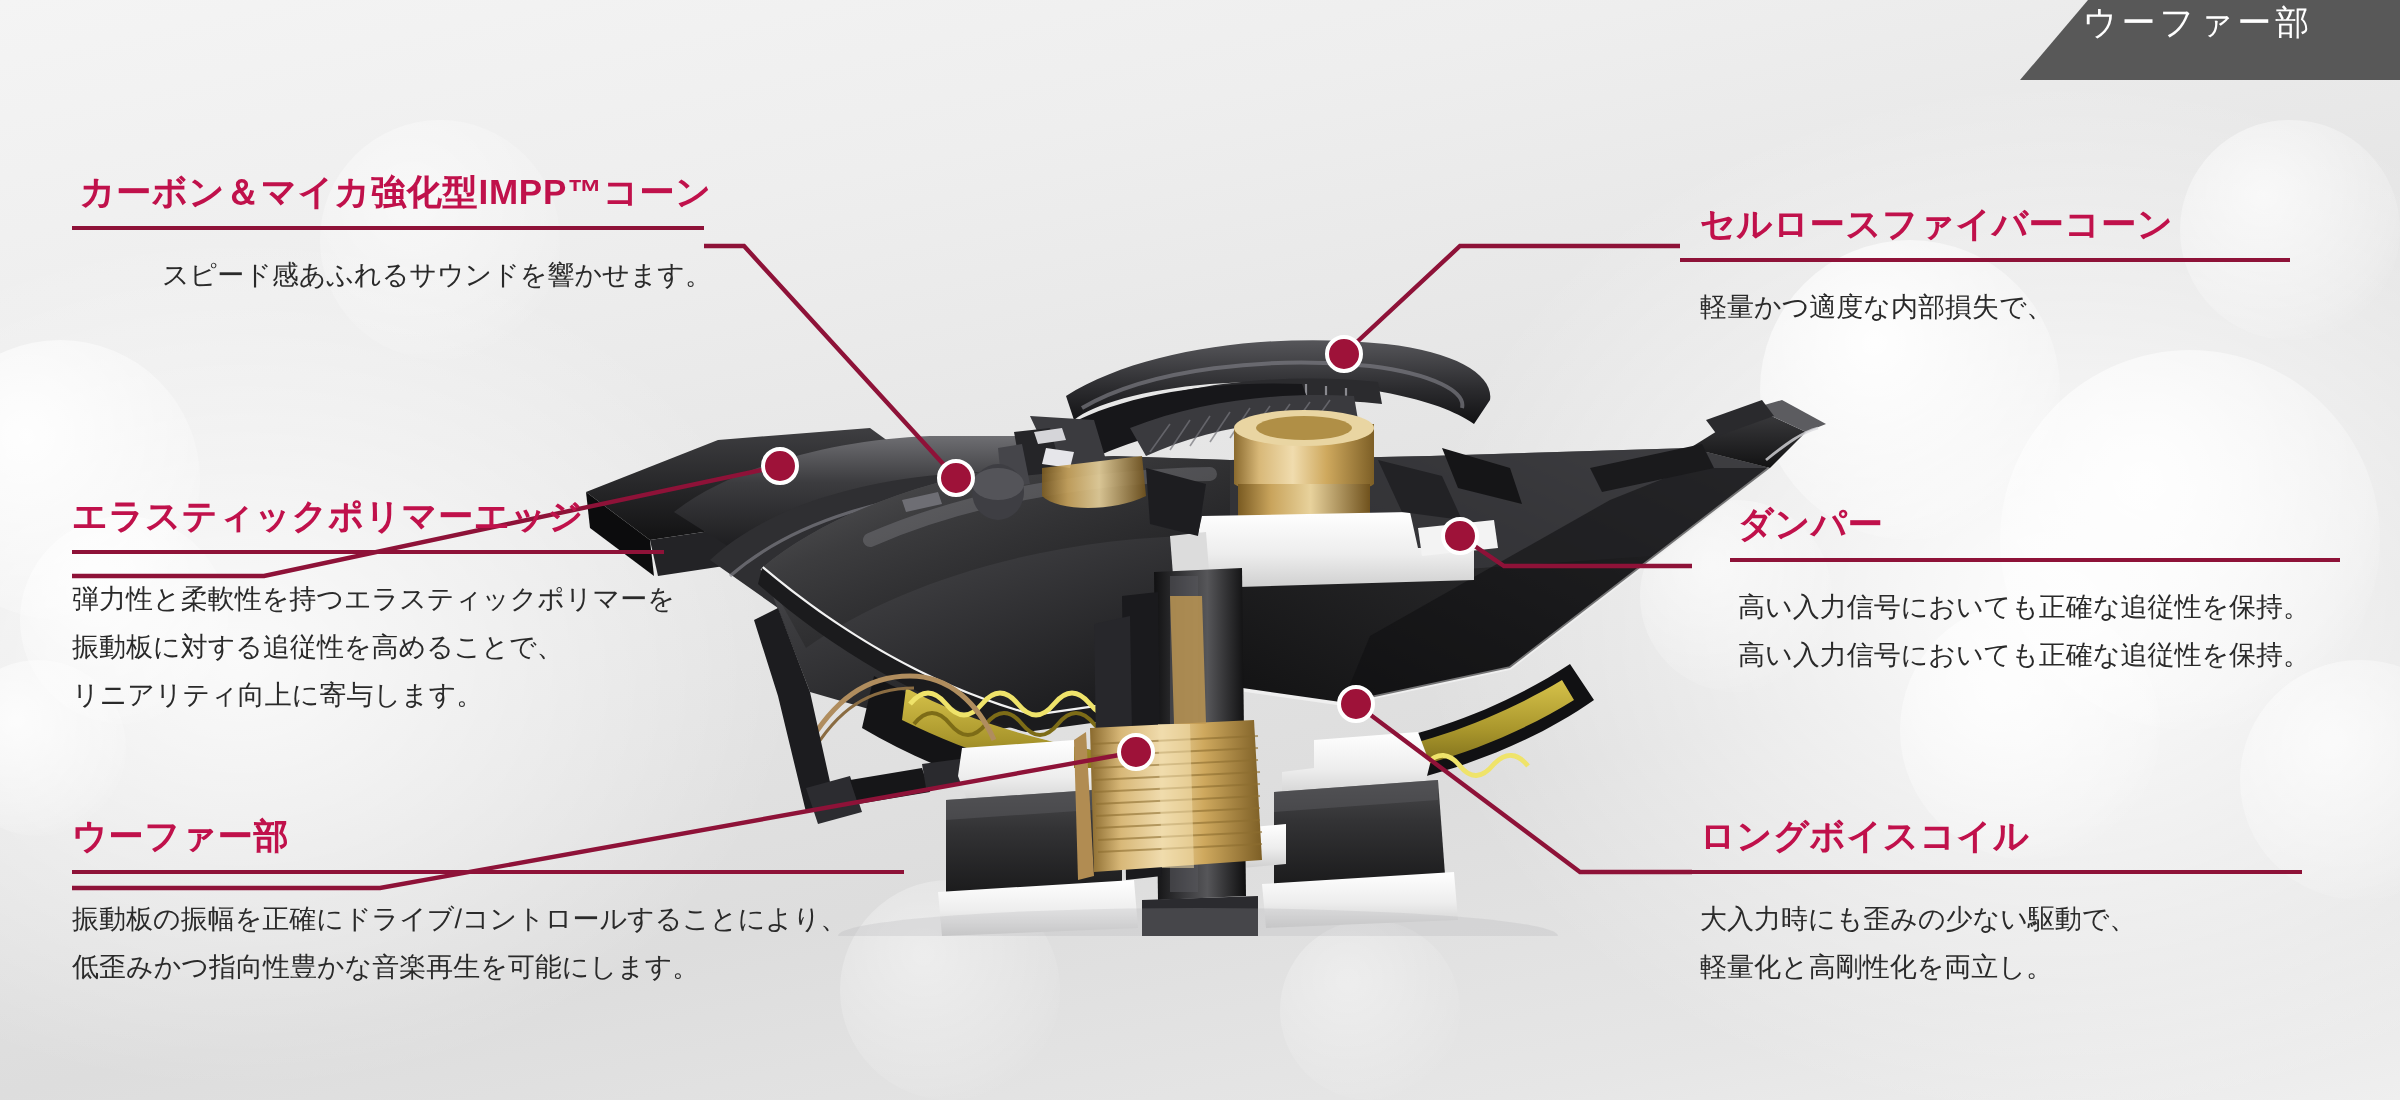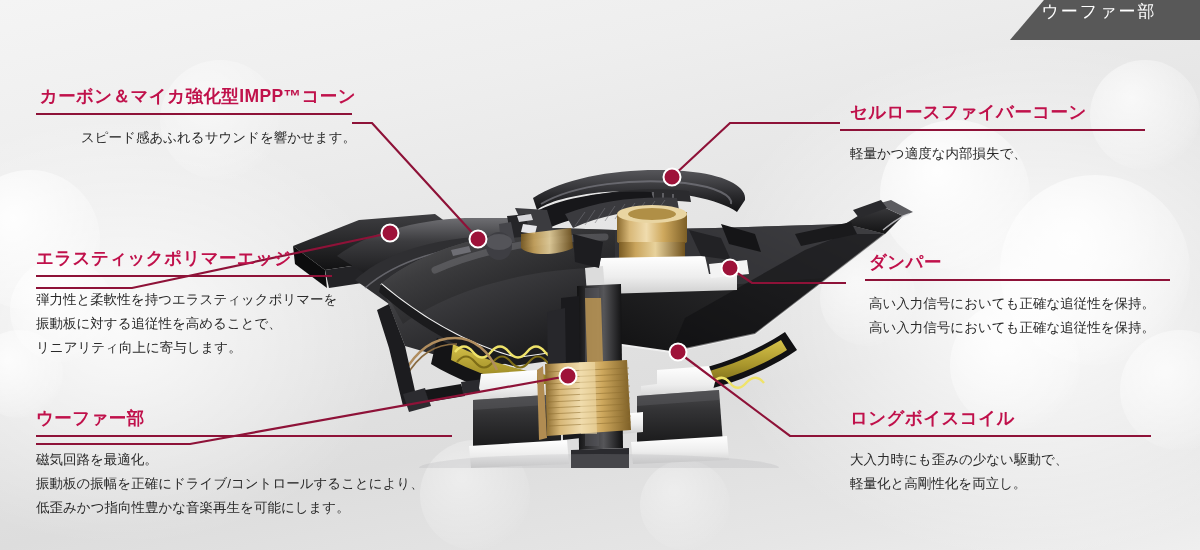--- a/index.html
+++ b/index.html
@@ -365,21 +365,20 @@
     <div class="co-body">
       <div>高い入力信号においても正確な追従性を保持。</div>
       <div>高い入力信号においても正確な追従性を保持。</div>
     </div>
   </div>
 
   <div class="callout left" style="left:36px;top:408px;width:420px;">
     <div class="co-title">ウーファー部</div>
     <div class="co-rule" style="width:416px;"></div>
     <div class="co-body">
-      <div>磁気回路を最適化。</div>
       <div>振動板の振幅を正確にドライブ/コントロールすることにより、</div>
       <div>低歪みかつ指向性豊かな音楽再生を可能にします。</div>
     </div>
   </div>
 
   <div class="callout right" style="left:850px;top:408px;width:310px;">
     <div class="co-title">ロングボイスコイル</div>
     <div class="co-rule" style="width:305px;margin-left:-4px;"></div>
     <div class="co-body">
       <div>大入力時にも歪みの少ない駆動で、</div>

